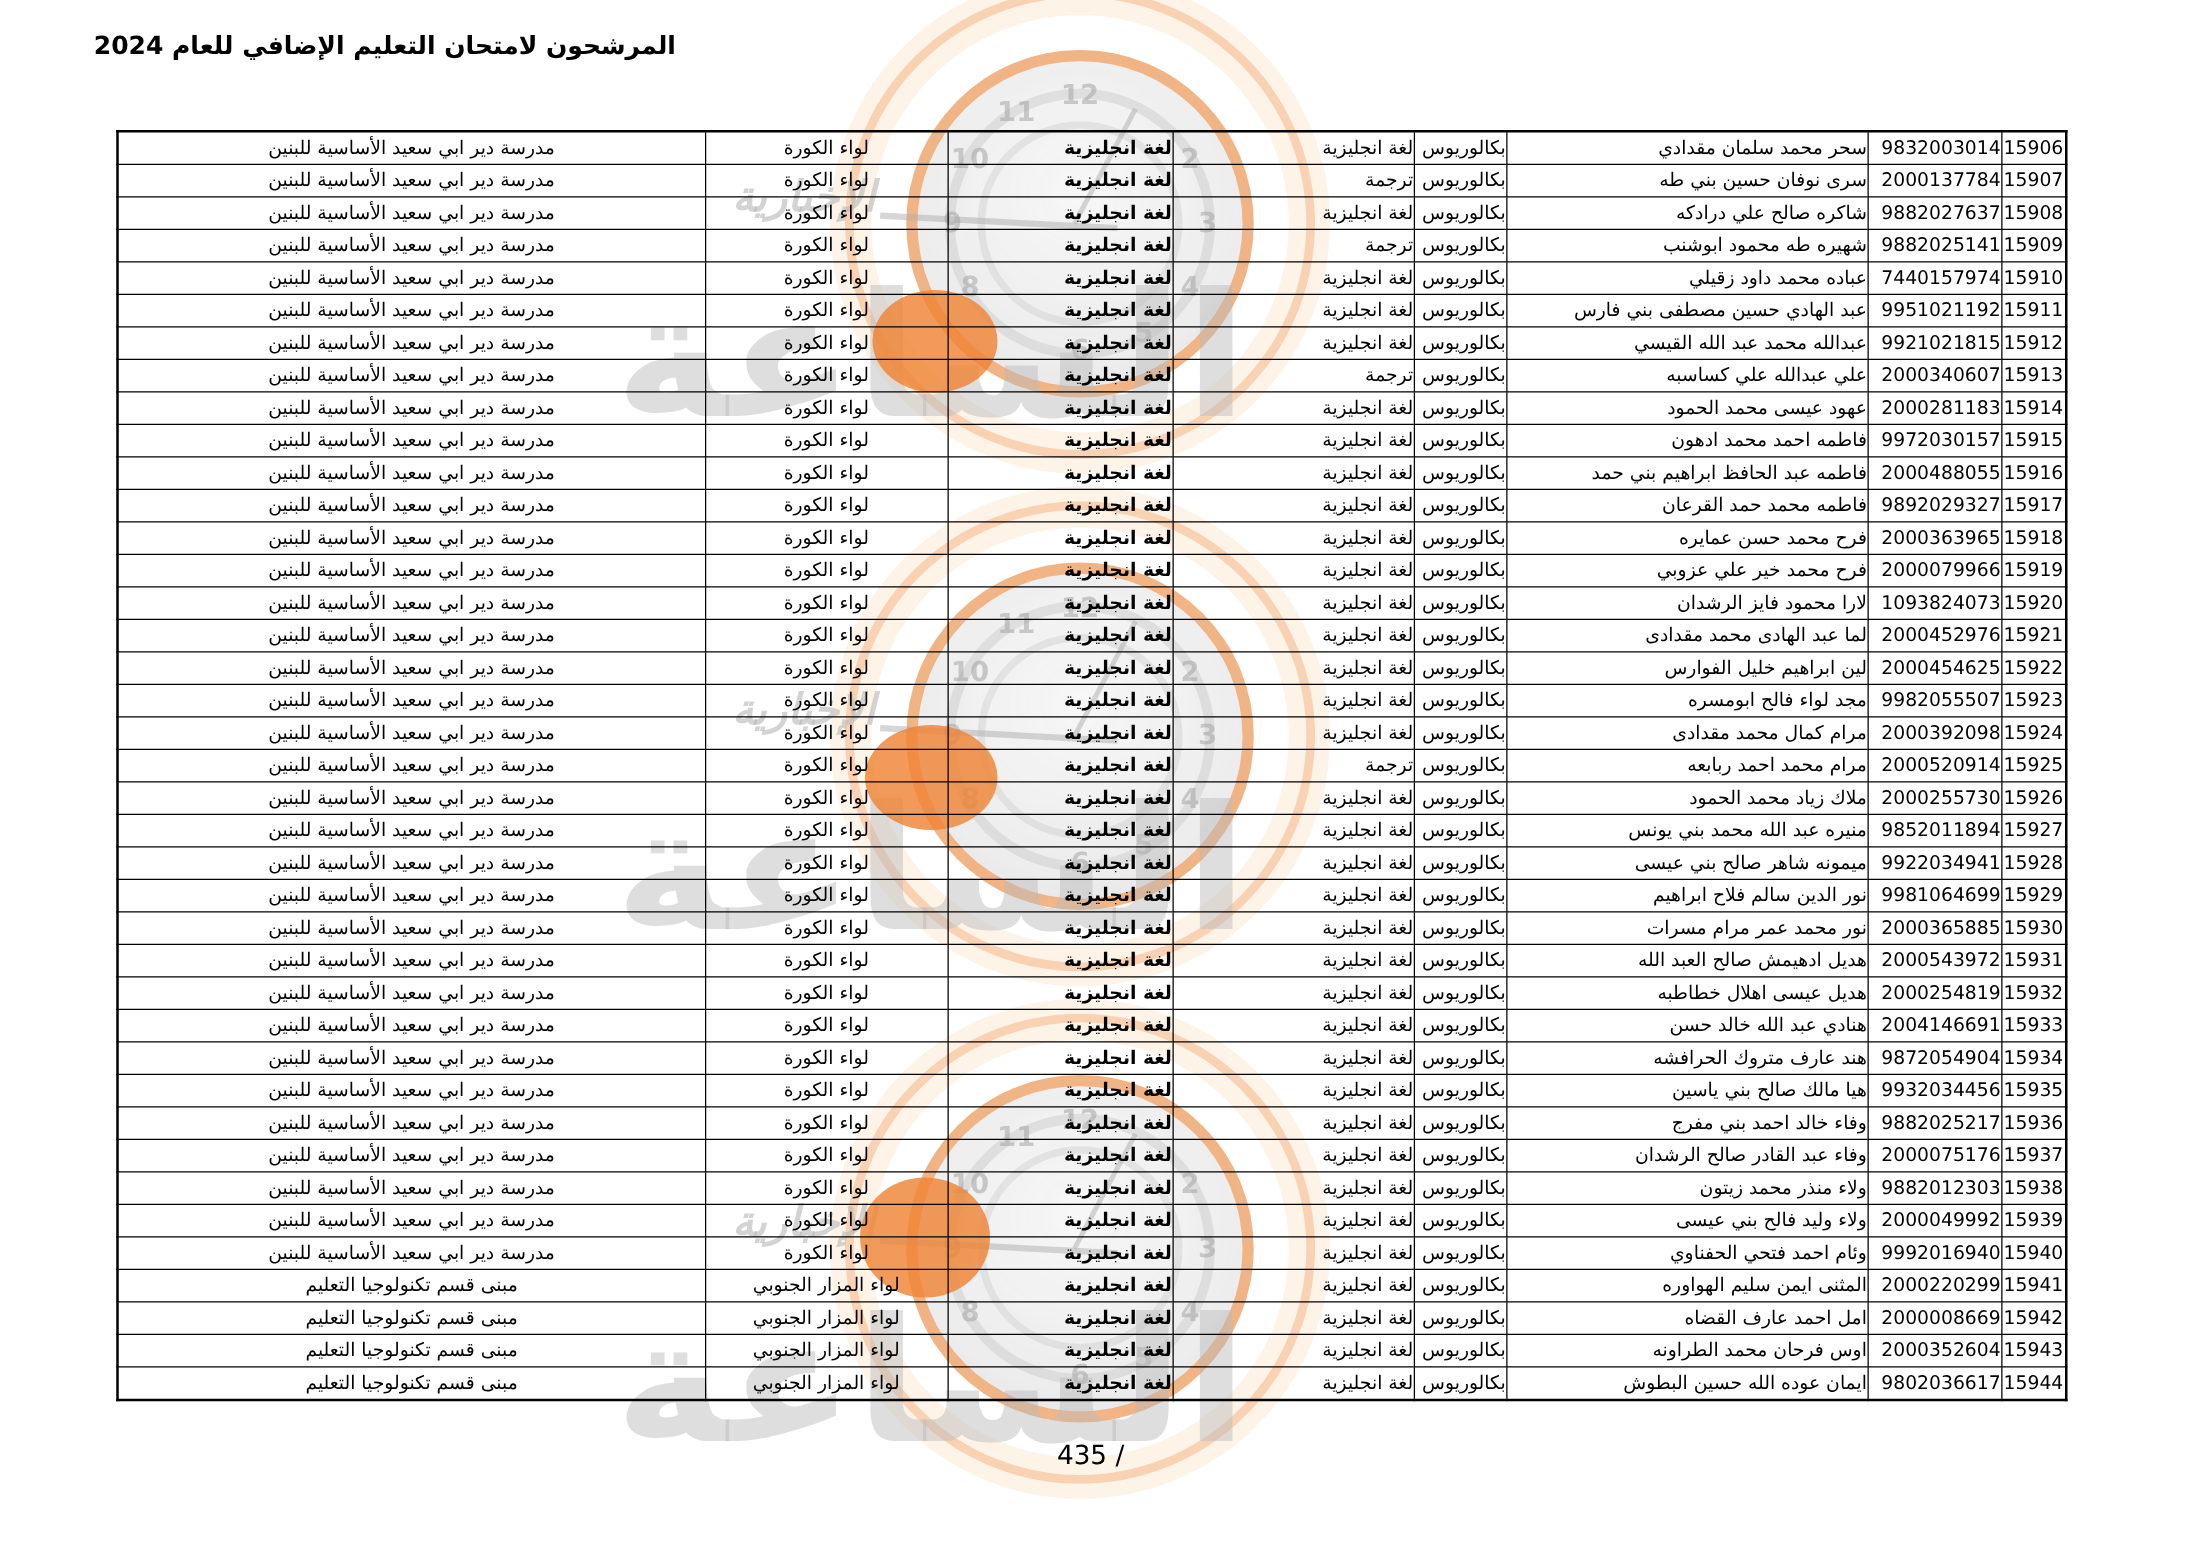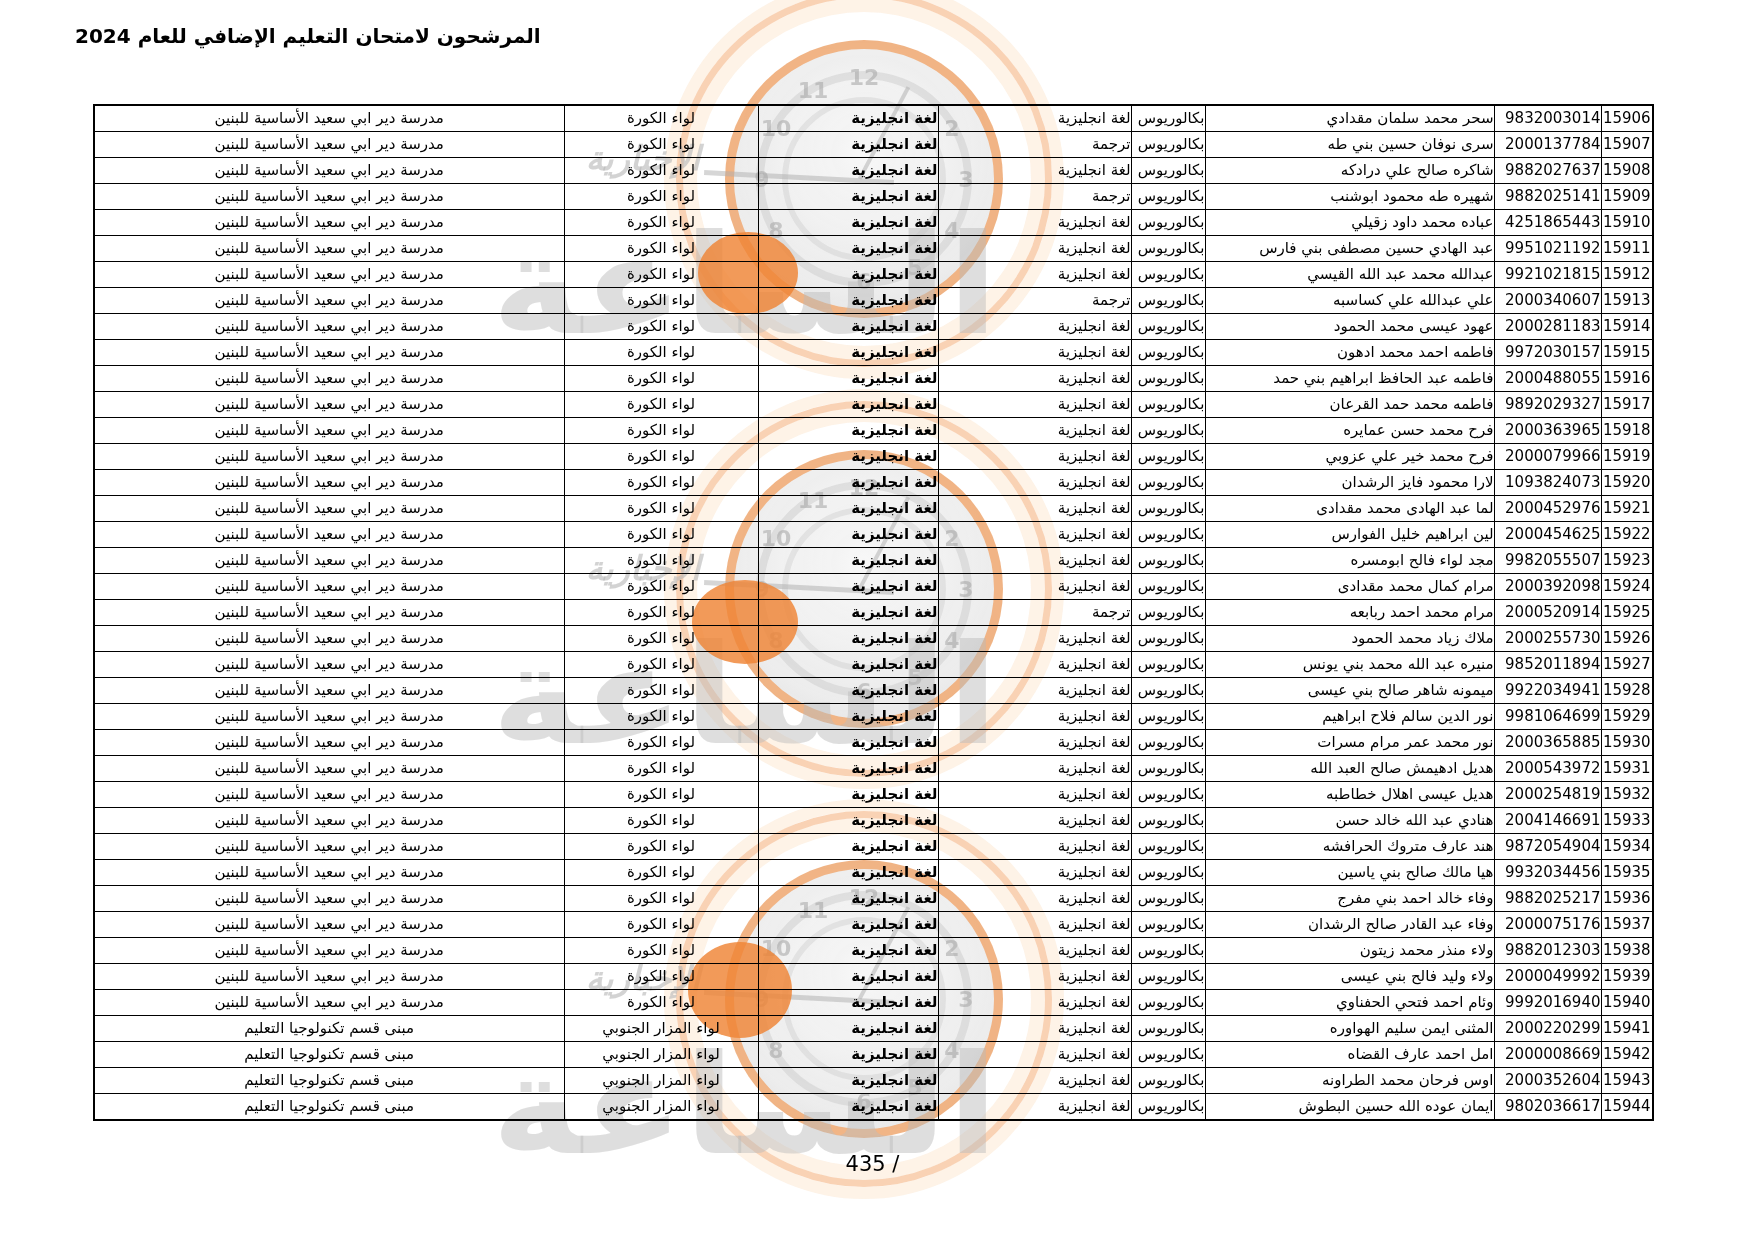--- a/index.html
+++ b/index.html
@@ -193,21 +193,21 @@
         <td class="c-id">9882025141</td>
         <td class="c-name">شهيره طه محمود ابوشنب</td>
         <td class="c-degree">بكالوريوس</td>
         <td class="c-spec">ترجمة</td>
         <td class="c-subject">لغة انجليزية</td>
         <td class="c-district">لواء الكورة</td>
         <td class="c-school">مدرسة دير ابي سعيد الأساسية للبنين</td>
       </tr>
       <tr>
         <td class="c-serial">15910</td>
-        <td class="c-id">4251865443</td>
+        <td class="c-id">7440157974</td>
         <td class="c-name">عباده محمد داود زقيلي</td>
         <td class="c-degree">بكالوريوس</td>
         <td class="c-spec">لغة انجليزية</td>
         <td class="c-subject">لغة انجليزية</td>
         <td class="c-district">لواء الكورة</td>
         <td class="c-school">مدرسة دير ابي سعيد الأساسية للبنين</td>
       </tr>
       <tr>
         <td class="c-serial">15911</td>
         <td class="c-id">9951021192</td>

